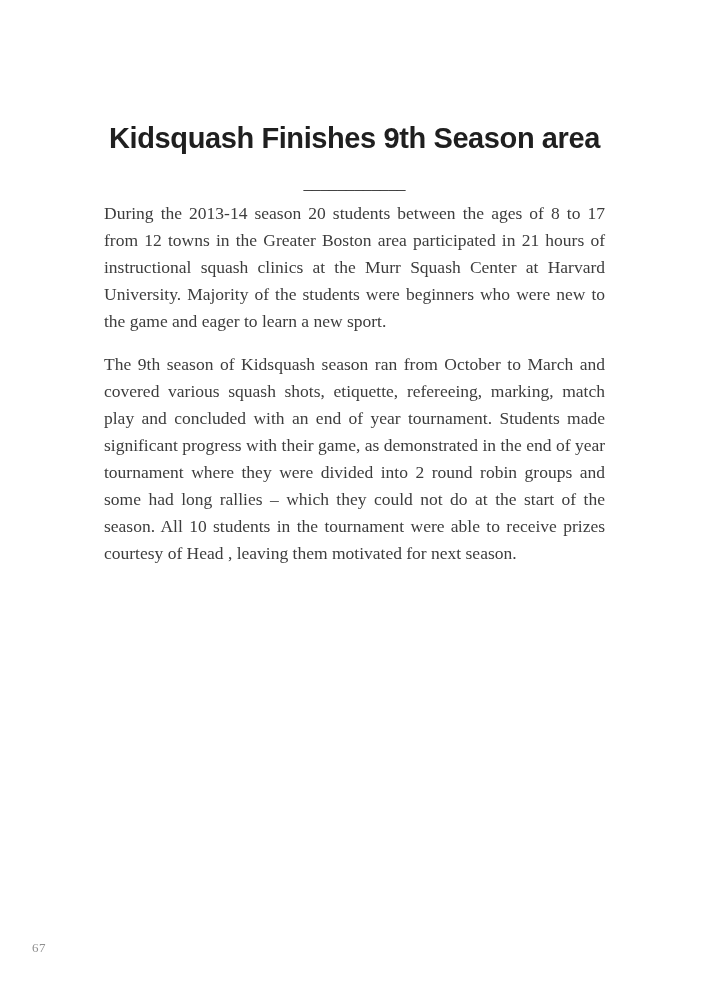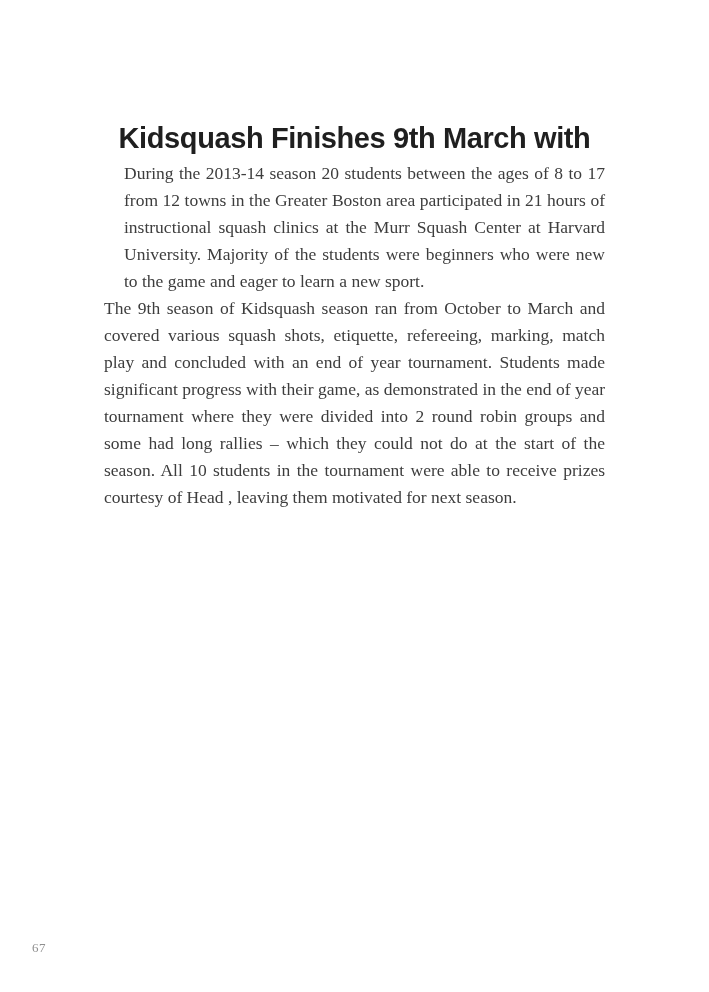--- a/index.html
+++ b/index.html
@@ -59,23 +59,23 @@
   .separator {
     margin: 13px 0 0 0;
     text-align: center;
     font-size: 17px;
     line-height: 27px;
     letter-spacing: 0;
     color: #1c1c1c;
   }
   .content-par-1 {
     margin-top: 3px;
-    margin-left: 20px;
   }
   .content-par-2 {
+    margin-top: 16px;
   }
   .page-footer {
     position: absolute;
     left: 0;
     bottom: 36px;
     width: 709px;
     text-align: left;
     padding-left: 32px;
   }
   .page-number {
@@ -85,24 +85,25 @@
   }
 </style>
 </head>
 <body>
 
 <div class="page">
 
 
   <div class="article-header">
     <h1 class="article-title">
-      <span class="title-line">Kidsquash Finishes 9th March with</span>
+      <span class="title-line">Kidsquash Finishes 9th Season area</span>
     </h1>
   </div>
 
+  <div class="separator">____________</div>
 
   <p class="body-par content-par-1">During the 2013-14 season 20 students between the ages of 8 to 17 from 12 towns in the Greater Boston area participated in 21 hours of instructional squash clinics at the Murr Squash Center at Harvard University. Majority of the students were beginners who were new to the game and eager to learn a new sport.</p>
 
   <p class="body-par content-par-2">The 9th season of Kidsquash season ran from October to March and covered various squash shots, etiquette, refereeing, marking, match play and concluded with an end of year tournament. Students made significant progress with their game, as demonstrated in the end of year tournament where they were divided into 2 round robin groups and some had long rallies – which they could not do at the start of the season. All 10 students in the tournament were able to receive prizes courtesy of Head , leaving them motivated for next season.</p>
 
   <div class="page-footer">
     <span class="page-number">67</span>
   </div>
 
 </div>

